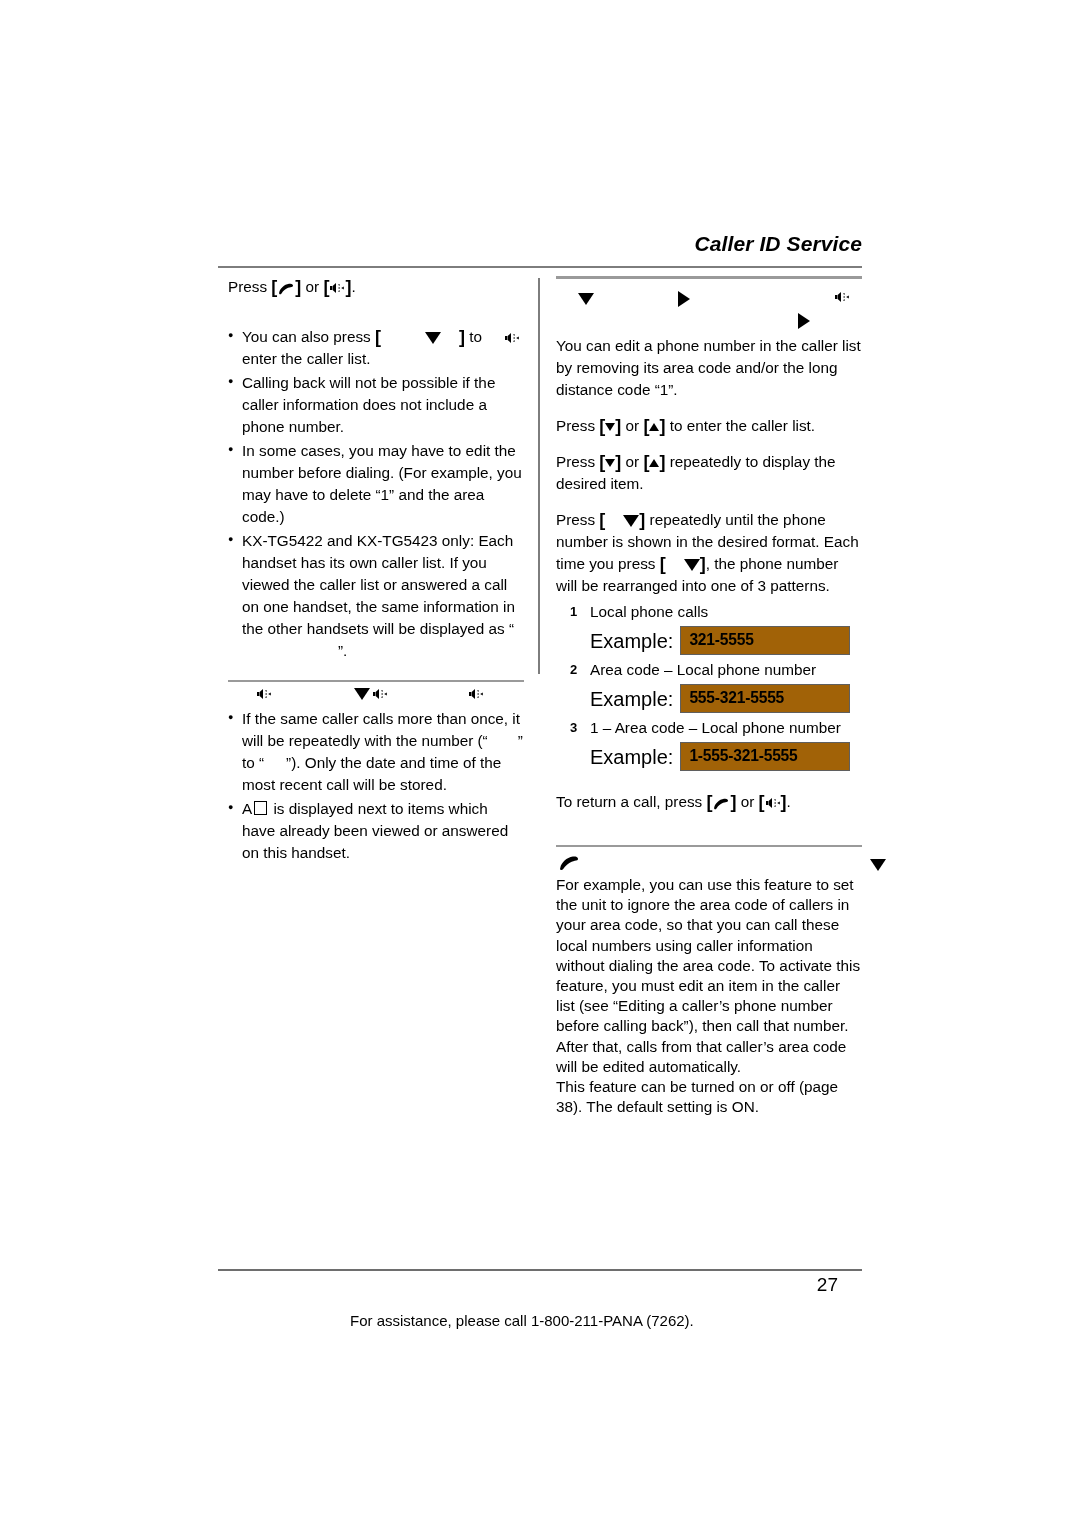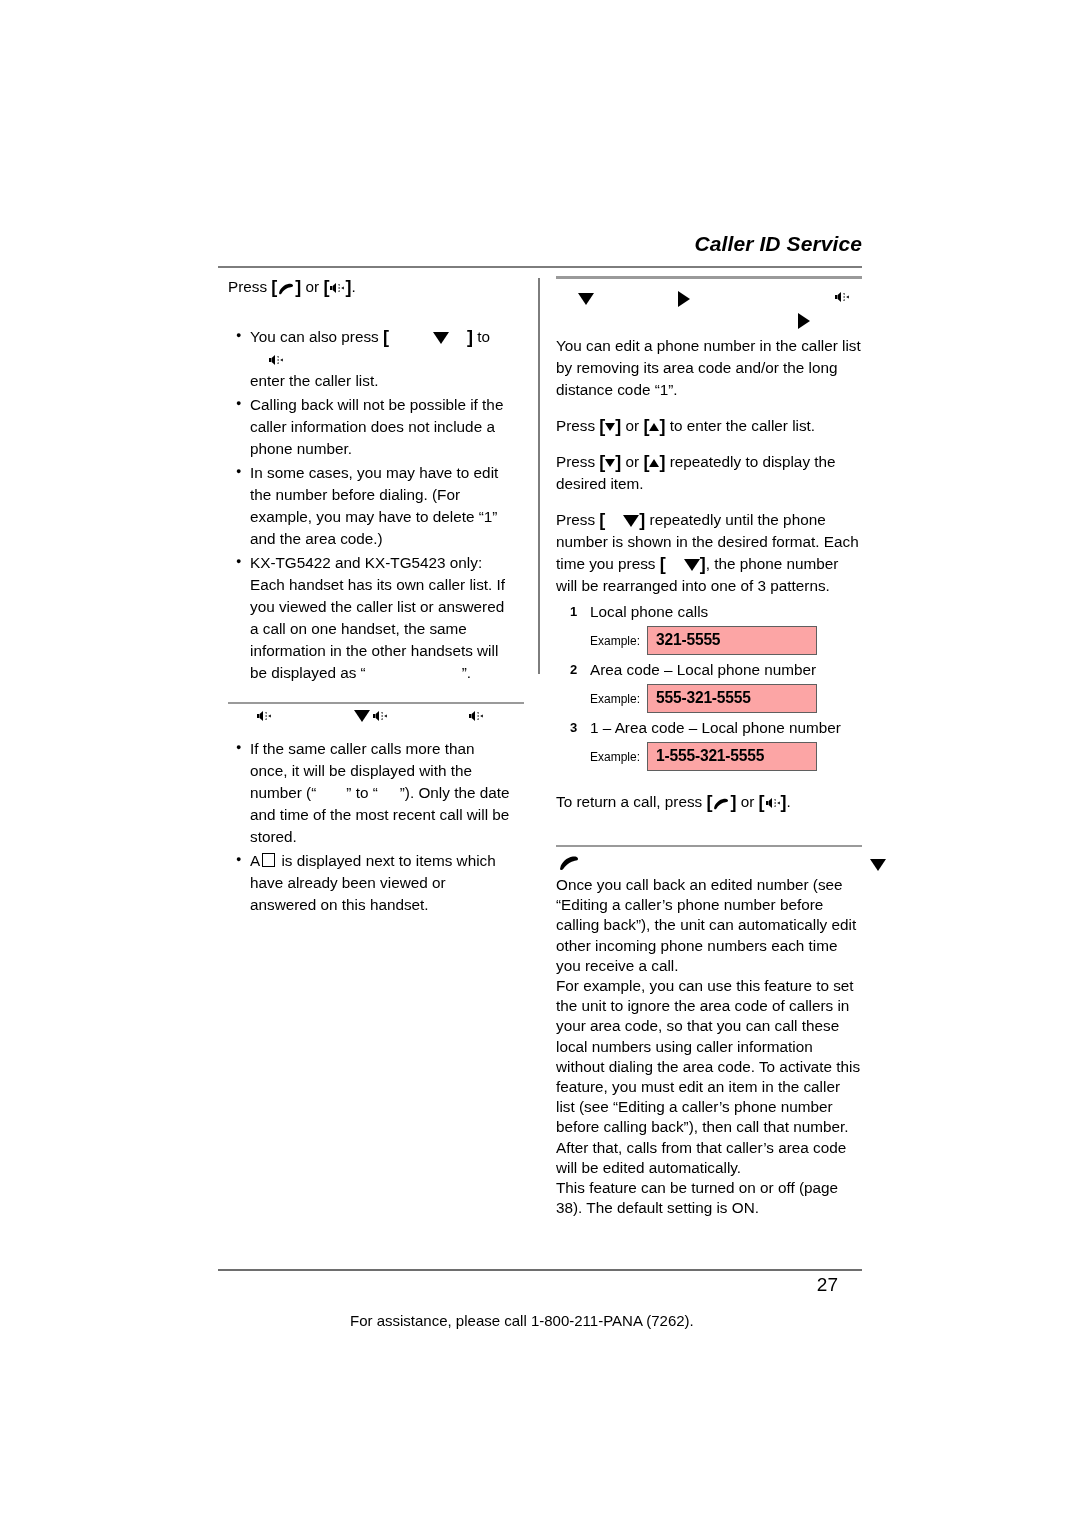--- a/index.html
+++ b/index.html
@@ -75,21 +75,21 @@
   p { margin: 0; }
 
   .para {
     margin-bottom: 14px;
   }
   .para-tight { margin-bottom: 0; }
 
   
   .bullets {
     list-style: none;
-    margin: 8px;
+    margin: 0;
     padding: 0;
   }
   .bullets li {
     position: relative;
     padding-left: 14px;
     margin-bottom: 2px;
   }
   .bullets li::before {
     content: "\25CF";
     position: absolute;
@@ -188,31 +188,31 @@
     top: 0;
     font-size: 13px;
     font-weight: bold;
   }
   .example-row {
     display: flex;
     align-items: center;
     margin: 3px 0 0 34px;
   }
   .example-label {
-    font-size: 12px;
+    font-size: 20px;
     margin-right: 7px;
   }
   .example-box {
     border: 1.4px solid #5f5f5f;
     padding: 2px 8px 3px 8px;
     font-weight: bold;
     font-size: 15.6px;
     min-width: 152px;
     letter-spacing: -0.2px;
-    background: #fca5a5;
+    background: #a16207;
   }
 
   
   .block-bottom {
     position: absolute;
     left: 556px;
     top: 845px;
     width: 306px;
     font-size: 15.3px;
     line-height: 20.2px;
@@ -326,21 +326,21 @@
               <path d="M1 5h2.2v4H1z" fill="#000"></path>
               <path d="M3.6 5L7 2v10L3.6 9z" fill="#000"></path>
               <path d="M9.6 3.3l1 1M9.6 10.7l1-1M9.4 7h1.6" stroke="#000" stroke-width="1.2" fill="none"></path>
               <path d="M12.2 7l2.6-1.6v3.2z" fill="#000"></path>
             </svg>
         </span>
       </div>
 
       <ul class="bullets">
         <li>
-          <span>If the same caller calls more than once, it will be displayed with the number (“</span><span class="key-gap" style="width:30px;"></span><span>” to “</span><span class="key-gap" style="width:22px;"></span><span>”). Only the date and time of the most recent call will be stored.</span>
+          <span>If the same caller calls more than once, it will be repeatedly with the number (“</span><span class="key-gap" style="width:30px;"></span><span>” to “</span><span class="key-gap" style="width:22px;"></span><span>”). Only the date and time of the most recent call will be stored.</span>
         </li>
         <li>
           <span>A</span><span class="glyph-empty-box"></span> <span>is displayed next to items which have already been viewed or answered on this handset.</span>
         </li>
       </ul>
     </div>
   </div>
 
   <div class="col col-right">
 
@@ -428,21 +428,20 @@
 
   <div class="block-bottom">
     <div class="sect-rule-thin"></div>
     <div class="icon-row" style="height:28px;">
       <span class="ic" style="left:0px; top:4px;">
         <svg class="ico" width="26" height="18" viewBox="0 0 18 14">
             <path d="M2.2 11.6C3 7.4 7.2 3.6 12 2.8c1.6-.3 3 0 3.7.9.5.7.4 1.6-.3 2-1 .5-2.6.4-4.3 1.1-2.5 1-5 3.2-6.6 5.6-.6.9-1.6 1-2.1.6-.4-.3-.4-.9-.2-1.4z" fill="#000"></path>
           </svg>
       </span>
     </div>
-    <p class="para-tight">Once you call back an edited number (see “Editing a caller’s phone number before calling back”), the unit can automatically edit other incoming phone numbers each time you receive a call.</p>
     <p class="para-tight">For example, you can use this feature to set the unit to ignore the area code of callers in your area code, so that you can call these local numbers using caller information without dialing the area code. To activate this feature, you must edit an item in the caller list (see “Editing a caller’s phone number before calling back”), then call that number. After that, calls from that caller’s area code will be edited automatically.</p>
     <p class="para-tight">This feature can be turned on or off (page 38). The default setting is ON.</p>
   </div>
 
   <div class="outer-marker">
     <span class="glyph-tri-down"></span>
   </div>
 
   <div class="footer-rule"></div>
   <div class="footer">

